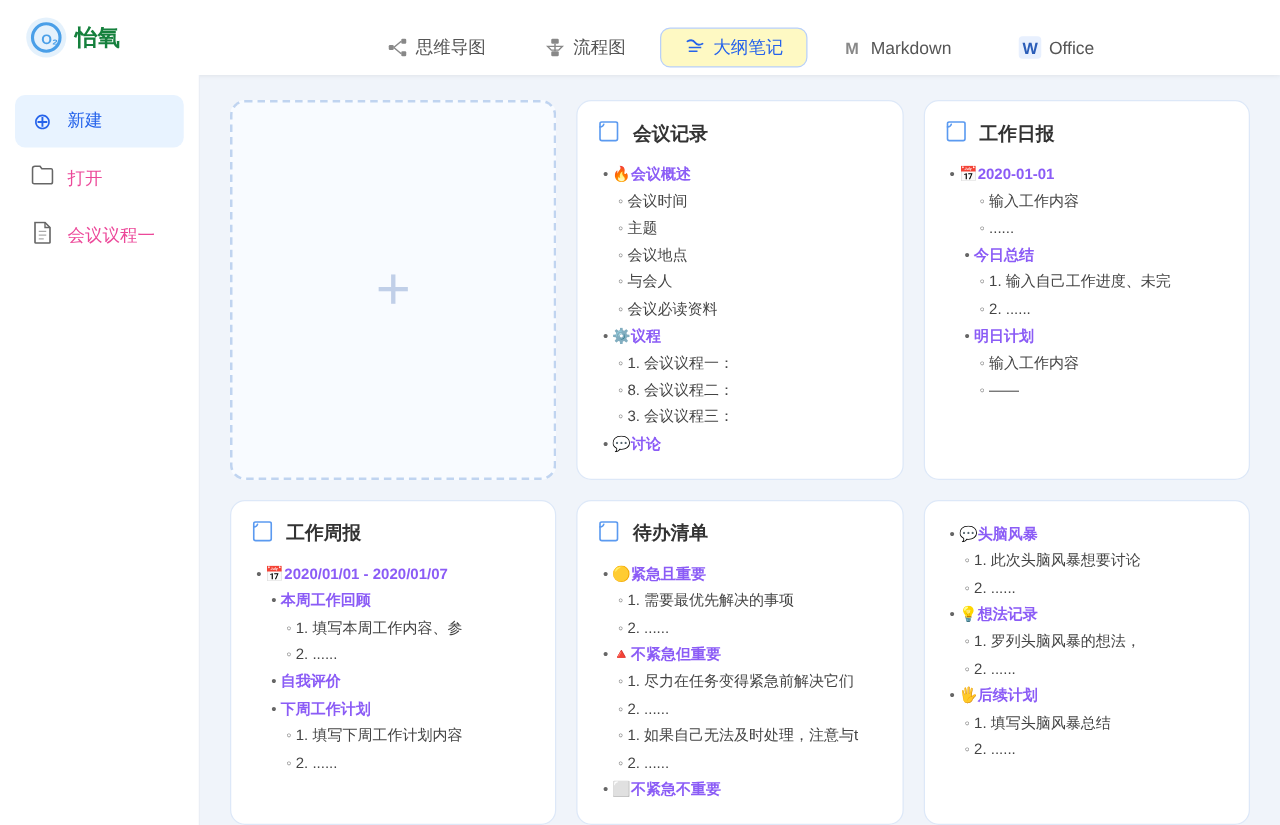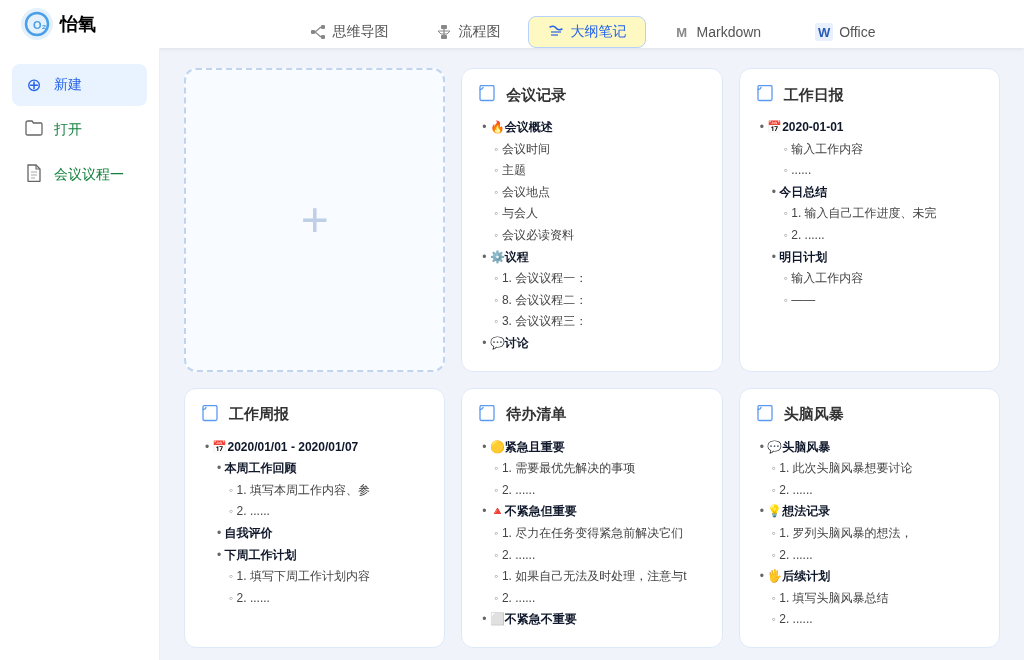--- a/index.html
+++ b/index.html
@@ -9,21 +9,21 @@
       width: 1024px;
       height: 660px;
       overflow: hidden;
       display: flex;
       flex-direction: column;
     }
 
     
     .header {
       background: #fff;
-      height: 48px;
+      height: 60px;
       display: flex;
       align-items: center;
       padding: 0 20px;
       box-shadow: 0 1px 4px rgba(0,0,0,0.08);
       flex-shrink: 0;
       gap: 0;
       text-align: center;
     }
     .logo-area {
       display: flex;
@@ -33,21 +33,21 @@
       flex-shrink: 0;
     }
     .logo-circle {
       width: 34px;
       height: 34px;
       flex-shrink: 0;
     }
     .logo-text {
       font-size: 18px;
       font-weight: 600;
-      color: #000000;
+      color: #15803d;
     }
     .nav-tabs {
       display: flex;
       align-items: center;
       flex: 1;
       justify-content: center;
       gap: 8px;
       margin-top: 16px;
     }
     .nav-tab {
@@ -98,21 +98,21 @@
       flex-shrink: 0;
     }
     .sidebar-item {
       display: flex;
       align-items: center;
       gap: 10px;
       padding: 10px 12px;
       border-radius: 8px;
       cursor: pointer;
       font-size: 14px;
-      color: #15803d;
+      color: #ec4899;
       transition: background 0.15s;
     }
     .sidebar-item.active {
       background: #e8f3ff;
       color: #2563eb;
       font-weight: 500;
     }
     .sidebar-item .s-icon {
       font-size: 16px;
       width: 20px;
@@ -206,21 +206,21 @@
     .bullet-dot::before {
       content: "• ";
       color: #666;
     }
     .bullet-circle::before {
       content: "◦ ";
       color: #888;
     }
     .bold-item {
       font-weight: 600;
-      color: #0f172a;
+      color: #8b5cf6;
     }
   </style>
 </head>
 <body>
 
 <header class="header">
   <div class="logo-area">
     <svg class="logo-circle" viewBox="0 0 34 34">
       <circle cx="17" cy="17" r="16" fill="#4a9fe8" opacity="0.15"></circle>
       <circle cx="17" cy="17" r="11" fill="none" stroke="#4a9fe8" stroke-width="2.5"></circle>
@@ -412,29 +412,20 @@
             <li class="level2 bullet-circle">2. ......</li>
             <li class="level2 bullet-circle">1. 如果自己无法及时处理，注意与t</li>
             <li class="level2 bullet-circle">2. ......</li>
             <li class="level1 bullet-dot"><span class="bold-item">⬜不紧急不重要</span></li>
 
           </ul>
         </div>
       </div>
 
       <div class="card">
-        <div class="card-header">
-          <span class="card-icon" style="color:#5b9af0;">
-            <svg width="18" height="18" viewBox="0 0 18 18" fill="none">
-                <path d="M2 2 Q2 0.5 3.5 0.5 L14.5 0.5 Q16 0.5 16 2 L16 14 Q16 15.5 14.5 15.5 L3.5 15.5 Q2 15.5 2 14 Z" fill="none" stroke="#5b9af0" stroke-width="1.3"></path>
-                <path d="M2 4.5 Q4.5 4.5 5 2.5" stroke="#5b9af0" stroke-width="1.3" fill="none" stroke-linecap="round"></path>
-              </svg>
-          </span>
-          <span class="card-title">头脑风暴</span>
-        </div>
         <div class="outline-content">
           <ul>
             <li class="level1 bullet-dot"><span class="bold-item">💬头脑风暴</span></li>
             <li class="level2 bullet-circle">1. 此次头脑风暴想要讨论</li>
             <li class="level2 bullet-circle">2. ......</li>
             <li class="level1 bullet-dot"><span class="bold-item">💡想法记录</span></li>
             <li class="level2 bullet-circle">1. 罗列头脑风暴的想法，</li>
             <li class="level2 bullet-circle">2. ......</li>
             <li class="level1 bullet-dot"><span class="bold-item">🖐后续计划</span></li>
             <li class="level2 bullet-circle">1. 填写头脑风暴总结</li>

